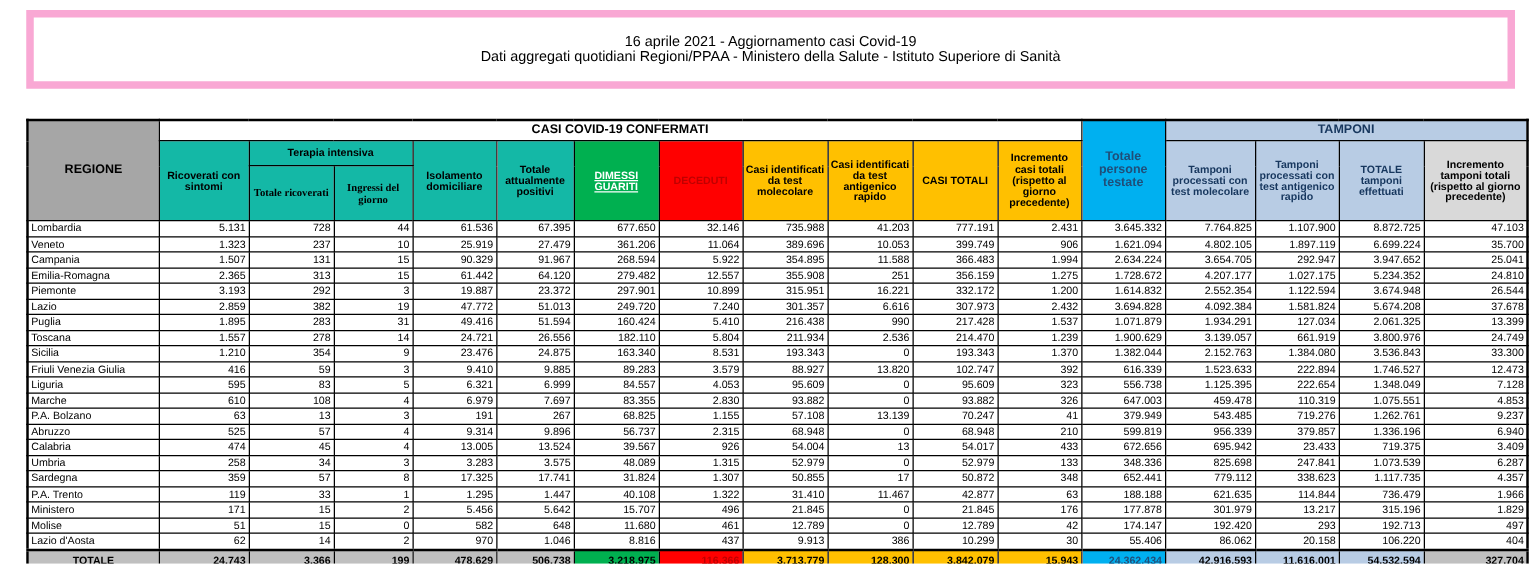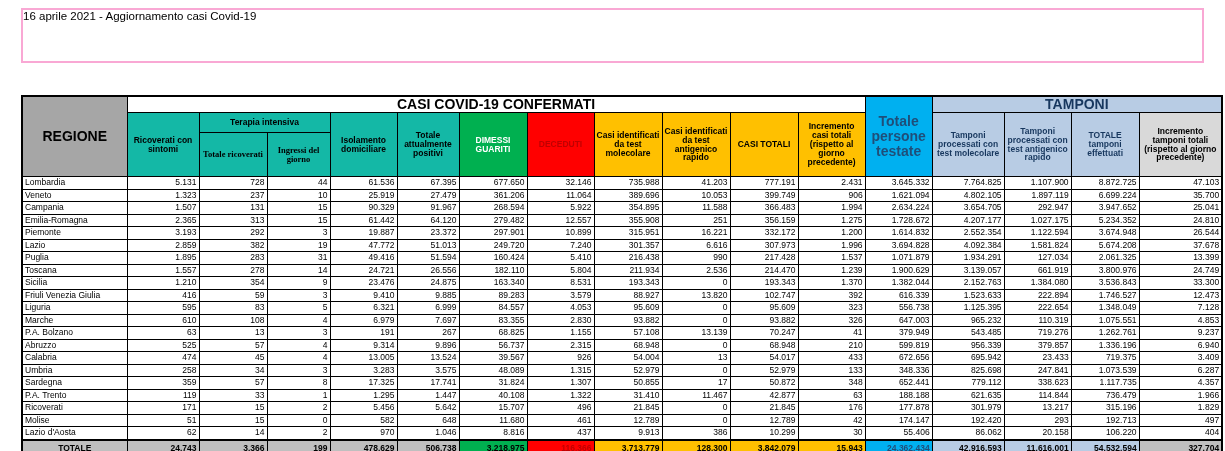--- a/index.html
+++ b/index.html
@@ -6,41 +6,41 @@
     --green:#00B050; --red:#FF0000; --red-text:#C00000; --yellow:#FFC000;
     --cyan:#00B0F0; --cyan-text:#1F4E79; --lav:#B8CCE4; --lav-text:#17375E;
     --hdr-gray:#A6A6A6; --tot-gray:#BFBFBF; --light-gray:#D9D9D9; --bd:#000;
   }
   html,body{margin:0;padding:0;background:#fff;}
   body{width:1225px;height:451px;font-family:"Liberation Sans",sans-serif;color:#000;}
   .page{position:relative;width:1225px;height:451px;background:#fff;overflow:hidden;}
 
   .title-box{
     position:absolute;left:21px;top:8px;width:1179px;height:51px;
-    border:2px solid #f9a8d4;display:flex;flex-direction:row;
-    justify-content:flex-start;text-align:center;font-size:11.5px;
+    border:6px solid #f9a8d4;display:flex;flex-direction:column;
+    justify-content:center;text-align:center;font-size:11.5px;
   }
 
   table.covid{
     position:absolute;left:21px;top:95px;width:1201px;
     border-collapse:collapse;table-layout:fixed;
     border:2px solid var(--bd);
   }
   table.covid th, table.covid td{
     border:1px solid var(--bd);overflow:hidden;
     font-size:8.5px;line-height:1.05;padding:0 2px;vertical-align:middle;
   }
   thead th{font-weight:bold;text-align:center;background:#14b8a6;}
-  tr.band th{height:15px;font-size:14px;}
+  tr.band th{height:15px;font-size:10px;}
   th.band-casi{background:#fff;}
   th.band-tamponi{background:var(--lav);color:var(--lav-text);margin-left:36px;}
   tr.sub1 th{height:19px;}
   tr.sub2 th{height:43px;font-family:Liberation Serif, serif;}
   th.regione-h{background:var(--hdr-gray);font-size:10px;}
-  th.green-h{background:var(--green);color:#fff;}
+  th.green-h{background:var(--green);color:#fff;text-decoration:underline;}
   th.red-h{background:var(--red);color:var(--red-text);margin-left:48px;}
   th.yellow-h{background:var(--yellow);color:#000;}
   th.cyan-h{background:var(--cyan);color:var(--cyan-text);}
   th.lav-h{background:var(--lav);color:var(--lav-text);margin-left:25px;}
   th.graylight-h{background:var(--light-gray);color:#000;text-align:center;}
 
   tbody td{height:11.5px;background:#fff;border-top:1px solid #4d4d4d;border-bottom:1px solid #4d4d4d;}
   td.region{text-align:left;padding-left:3px;margin-left:46px;}
   td.num{text-align:right;padding-right:3px;}
 
@@ -54,20 +54,21 @@
   td.c-lav{background:var(--lav);}
   td.c-graylight{background:var(--tot-gray);}
 </style>
 </head>
 <body>
 
 <div class="page">
 
   <div class="title-box">
     <div>16 aprile 2021 - Aggiornamento casi Covid-19</div>
+    <div>Dati aggregati quotidiani Regioni/PPAA - Ministero della Salute - Istituto Superiore di Sanità</div>
   </div>
 
   <table class="covid">
     <colgroup>
       <col style="width:105px">
         <col style="width:72px">
         <col style="width:68px">
       <col style="width:63px">
         <col style="width:67px">
         <col style="width:62px">
@@ -212,21 +213,21 @@
           <td class="num">2.859</td>
           <td class="num">382</td>
           <td class="num">19</td>
           <td class="num">47.772</td>
           <td class="num">51.013</td>
           <td class="num">249.720</td>
           <td class="num">7.240</td>
           <td class="num">301.357</td>
           <td class="num">6.616</td>
           <td class="num">307.973</td>
-          <td class="num">1.996</td>
+          <td class="num">2.432</td>
           <td class="num">3.694.828</td>
           <td class="num">4.092.384</td>
           <td class="num">1.581.824</td>
           <td class="num">5.674.208</td>
           <td class="num">37.678</td>
         </tr>
         <tr>
           <td class="region">Puglia</td>
           <td class="num">1.895</td>
           <td class="num">283</td>
@@ -328,21 +329,21 @@
           <td class="num">4</td>
           <td class="num">6.979</td>
           <td class="num">7.697</td>
           <td class="num">83.355</td>
           <td class="num">2.830</td>
           <td class="num">93.882</td>
           <td class="num">0</td>
           <td class="num">93.882</td>
           <td class="num">326</td>
           <td class="num">647.003</td>
-          <td class="num">965.232</td>
+          <td class="num">459.478</td>
           <td class="num">110.319</td>
           <td class="num">1.075.551</td>
           <td class="num">4.853</td>
         </tr>
         <tr>
           <td class="region">P.A. Bolzano</td>
           <td class="num">63</td>
           <td class="num">13</td>
           <td class="num">3</td>
           <td class="num">191</td>
@@ -448,21 +449,21 @@
           <td class="num">11.467</td>
           <td class="num">42.877</td>
           <td class="num">63</td>
           <td class="num">188.188</td>
           <td class="num">621.635</td>
           <td class="num">114.844</td>
           <td class="num">736.479</td>
           <td class="num">1.966</td>
         </tr>
         <tr>
-          <td class="region">Ricoverati</td>
+          <td class="region">Ministero</td>
           <td class="num">171</td>
           <td class="num">15</td>
           <td class="num">2</td>
           <td class="num">5.456</td>
           <td class="num">5.642</td>
           <td class="num">15.707</td>
           <td class="num">496</td>
           <td class="num">21.845</td>
           <td class="num">0</td>
           <td class="num">21.845</td>

